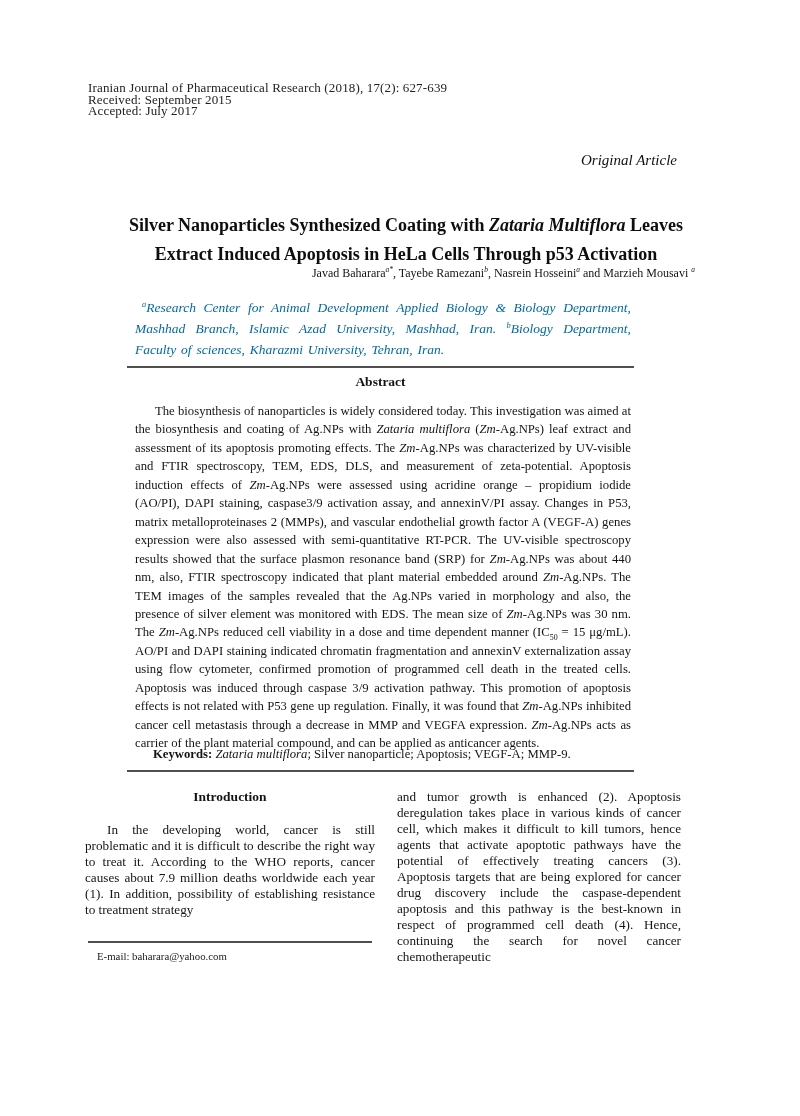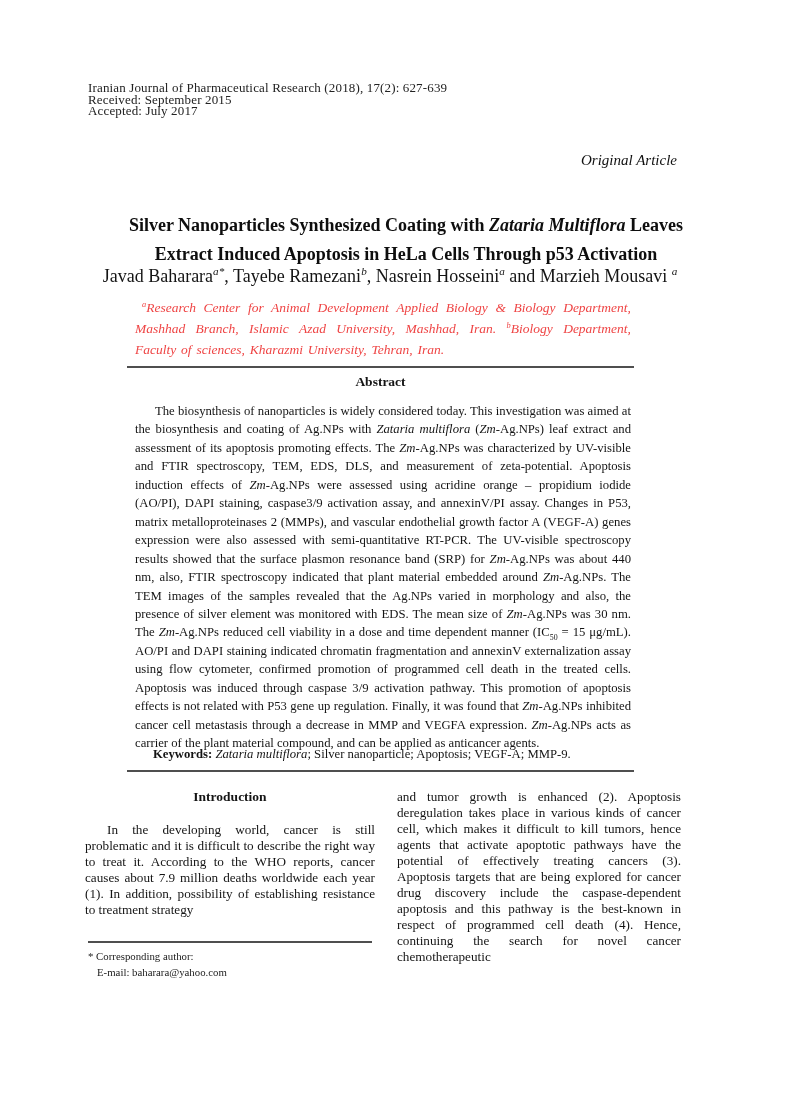--- a/index.html
+++ b/index.html
@@ -61,37 +61,37 @@
     font-weight: bold;
     line-height: 29px;
     color: #0e0e0e;
   }
 
   .authors-line {
     position: absolute;
     top: 266px;
     left: 85px;
     width: 610px;
-    text-align: center;
-    font-size: 18px;
+    text-align: right;
+    font-size: 12px;
     color: #141414;
   }
 
   .affiliation {
     position: absolute;
     top: 297px;
     left: 135px;
     width: 496px;
     font-size: 13.5px;
     font-style: italic;
     line-height: 21px;
     text-align: justify;
     text-indent: 7px;
     word-spacing: 1.5px;
-    color: #ef4444;
+    color: #0369a1;
   }
 
   .rule {
     position: absolute;
     height: 2px;
     background: #4f4f4f;
   }
   .rule-top    { left: 127px; top: 366px; width: 507px; }
   .rule-bottom { left: 127px; top: 770px; width: 507px; }
   .rule-footnote { left: 88px; top: 941px; width: 284px; height: 1.6px; }
@@ -201,17 +201,16 @@
 
   <div class="intro-heading">Introduction</div>
 
   <div class="column column-left">In the developing world, cancer is still problematic and it is difficult to describe the right way to treat it. According to the WHO reports, cancer causes about 7.9 million deaths worldwide each year (1). In addition, possibility of establishing resistance to treatment strategy</div>
 
   <div class="column column-right">and tumor growth is enhanced (2). Apoptosis deregulation takes place in various kinds of cancer cell, which makes it difficult to kill tumors, hence agents that activate apoptotic pathways have the potential of effectively treating cancers (3). Apoptosis targets that are being explored for cancer drug discovery include the caspase-dependent apoptosis and this pathway is the best-known in respect of programmed cell death (4). Hence, continuing the search for novel cancer chemotherapeutic</div>
 
   <div class="rule rule-footnote"></div>
 
   <div class="footnote">
-    <div>* Corresponding author:</div>
     <div class="email-line">E-mail: baharara@yahoo.com</div>
   </div>
 
 </div>
 
 </body></html>

